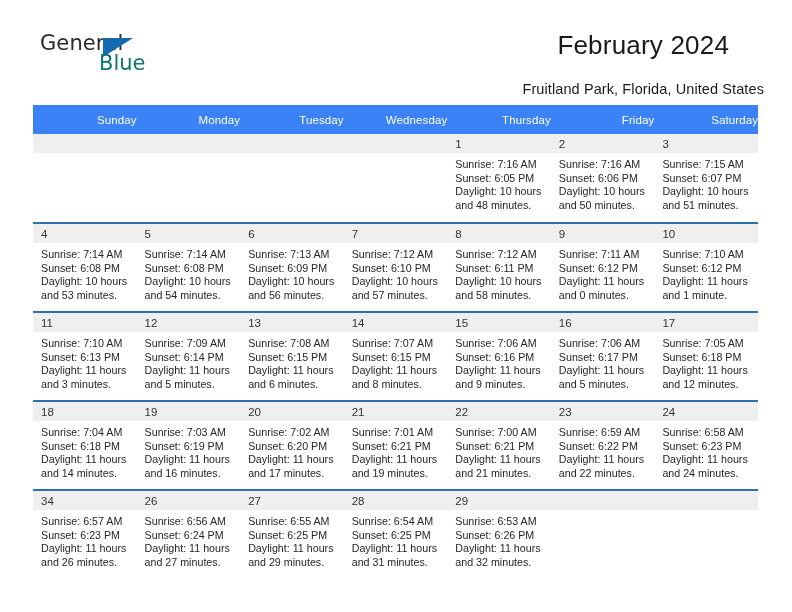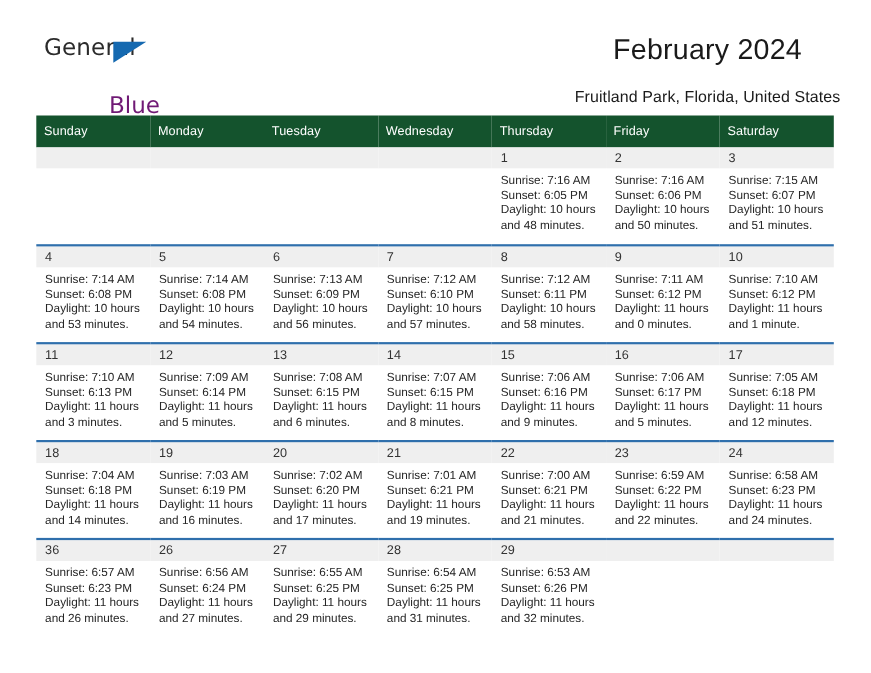--- a/index.html
+++ b/index.html
@@ -45,24 +45,23 @@
     width: 0;
     height: 0;
     border-left: 30px solid #1569b0;
     border-bottom: 19px solid transparent;
   }
   .logo-blue {
     position: absolute;
     left: 59px;
     top: 20px;
     font-size: 21px;
-    color: #701a75;
+    color: #0f766e;
     line-height: 22px;
     font-family: "DejaVu Sans", sans-serif;
-    margin-top: 33px;
   }
   .title-block {
     position: absolute;
     right: 28px;
     top: 28px;
     text-align: center;
   }
   .cal-title {
     font-size: 26px;
     color: #1a1a1a;
@@ -81,25 +80,25 @@
   
   .calendar {
     position: absolute;
     left: 33px;
     top: 105px;
     width: 725px;
     border-collapse: collapse;
     table-layout: fixed;
   }
   .calendar th {
-    background: #14532d;
+    background: #3b82f6;
     color: #ffffff;
     font-size: 11.5px;
     font-weight: normal;
-    text-align: left;
+    text-align: right;
     padding: 5px 0 5px 7px;
     height: 19px;
     letter-spacing: 0.1px;
   }
   .week-row td {
     vertical-align: top;
     padding: 0;
     border-top: 2px solid #2f6fac;
     height: 89px;
     box-sizing: border-box;
@@ -413,21 +412,21 @@
           <div class="cell-body">
             <div>Sunrise: 6:58 AM</div>
             <div>Sunset: 6:23 PM</div>
             <div>Daylight: 11 hours</div>
             <div>and 24 minutes.</div>
           </div>
         </td>
       </tr>
       <tr class="week-row">
         <td class="day-cell">
-          <div class="daynum">36</div>
+          <div class="daynum">34</div>
           <div class="cell-body">
             <div>Sunrise: 6:57 AM</div>
             <div>Sunset: 6:23 PM</div>
             <div>Daylight: 11 hours</div>
             <div>and 26 minutes.</div>
           </div>
         </td>
         <td class="day-cell">
           <div class="daynum">26</div>
           <div class="cell-body">

